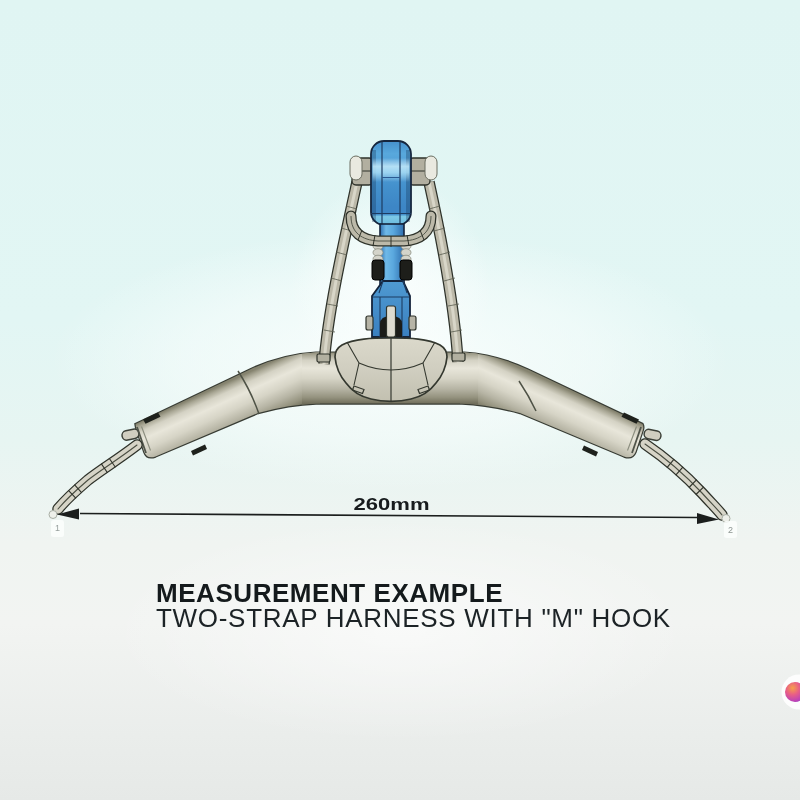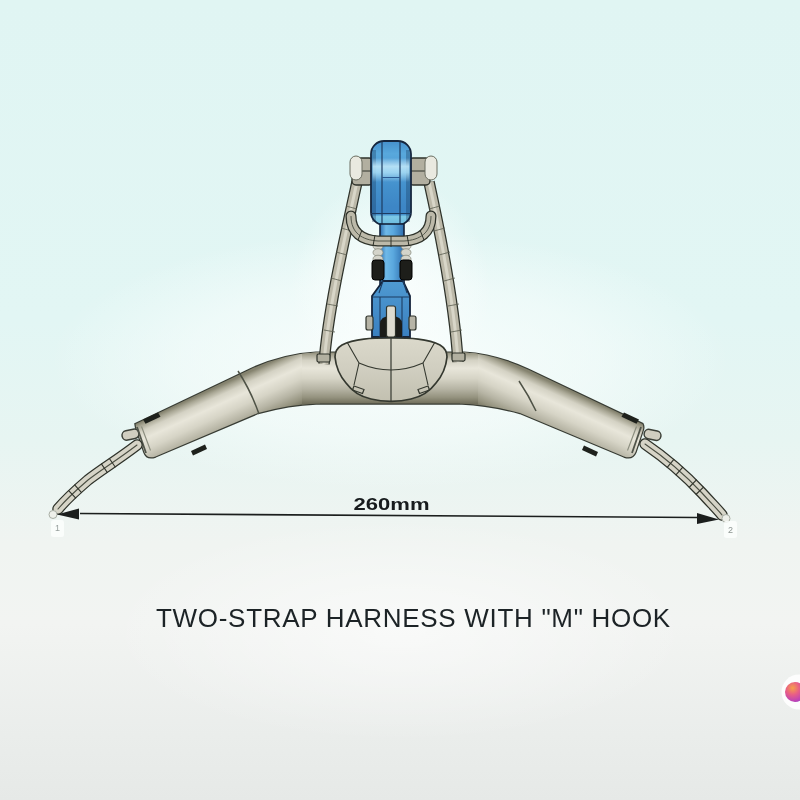--- a/index.html
+++ b/index.html
@@ -281,14 +281,15 @@
     <text x="730.5" y="533" font-size="9" fill="#8d9592" text-anchor="middle" font-family="Liberation Sans,sans-serif">2</text>
   </g>
   <text x="353.5" y="510" font-size="17" font-weight="bold" fill="#171b1d" textLength="76" lengthAdjust="spacingAndGlyphs" font-family="Liberation Sans,sans-serif">260mm</text>
 
   <g>
     <circle cx="799" cy="692" r="17.5" fill="#fdfdfd"></circle>
     <circle cx="795" cy="692" r="10" fill="url(#blobG)"></circle>
   </g>
 </svg>
 
+<div class="t1">MEASUREMENT EXAMPLE</div>
 <div class="t2">TWO-STRAP HARNESS WITH "M" HOOK</div>
 </div>
 
 </body></html>

